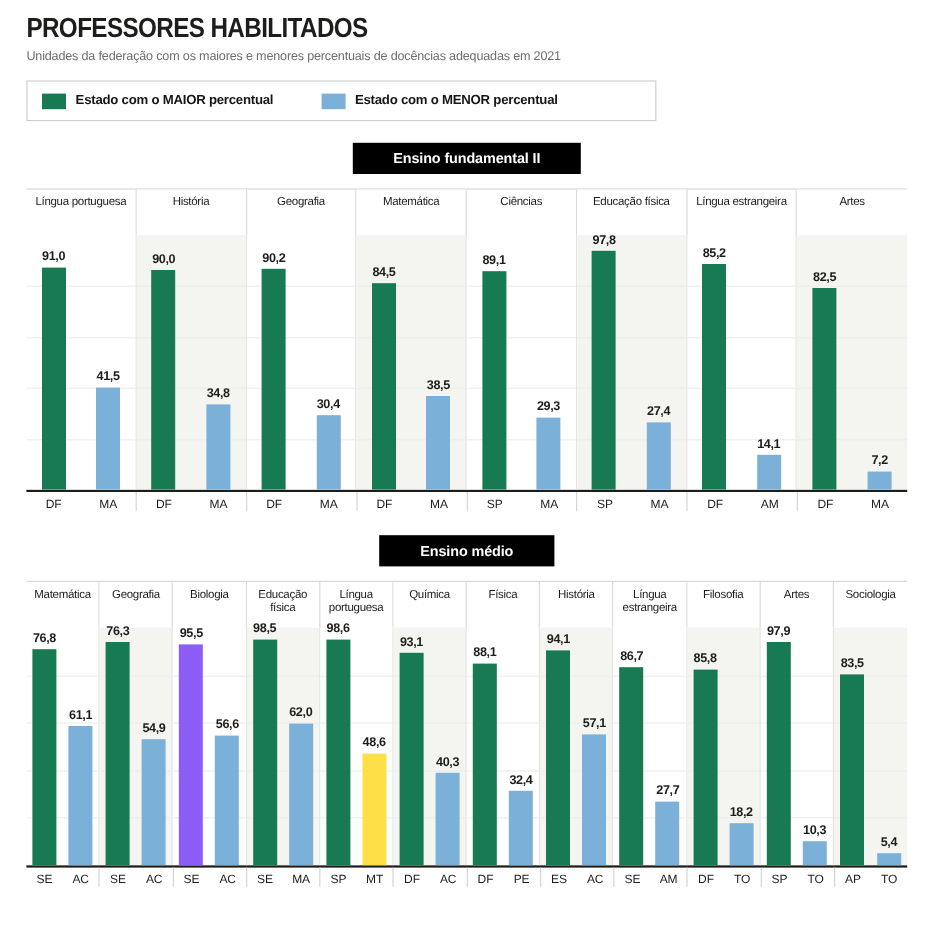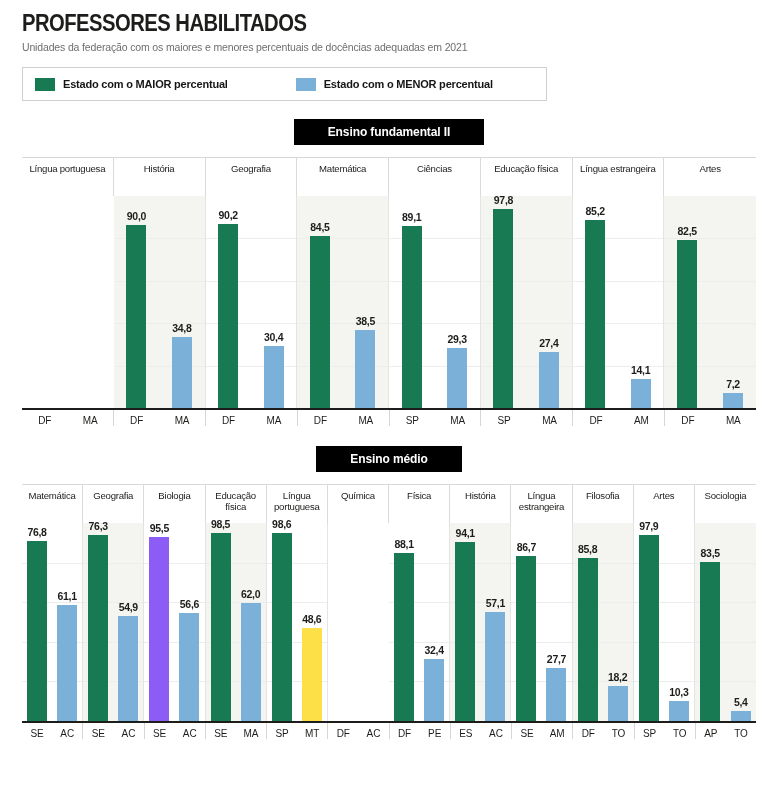--- a/index.html
+++ b/index.html
@@ -38,21 +38,20 @@
   #legend{
     margin:14px 0 0 22px;
     width:525px;
     height:34px;
     box-sizing:border-box;
     border:1px solid #cfcfcf;
     background:#fff;
     display:flex;
     align-items:center;
     padding-left:12px;
-    gap:28px;
   }
   .legend-item{display:flex;align-items:center;}
   .legend-item + .legend-item{margin-left:40px;}
   .legend-swatch{
     width:20px;height:13px;display:inline-block;margin-right:8px;
   }
   .legend-label{
     font-size:11px;font-weight:bold;color:#161616;letter-spacing:-0.2px;
     white-space:nowrap;
   }
@@ -189,184 +188,204 @@
 <div style="margin-top:18px" class="section-badge-wrap">
   <div class="section-badge">Ensino fundamental II</div>
 </div>
 
 <div class="chart" id="chart0" style="margin-top:12px">
   <div class="panels" id="panels0">
       <div class="panel">
         <div class="subject">
           <span>Língua portuguesa</span>
         </div>
-      </div>
-      <div class="panel alt">
-        <div class="subject">
-          <span>História</span>
-        </div>
         <div class="plot" style="height: 212px;">
           <div class="gridlines">
             <i style="top: 42.4px;"></i>
             <i style="top: 84.8px;"></i>
             <i style="top: 127.2px;"></i>
             <i style="top: 169.6px;"></i>
           </div>
           <div class="bars">
             <div class="barcol">
-              <div class="bar" style="background: rgb(23, 122, 82); height: 183.462px;">
-                <span class="val">90,0</span>
-              </div>
-            </div>
-            <div class="barcol">
-              <div class="bar" style="background: rgb(123, 176, 217); height: 70.9385px;">
-                <span class="val">34,8</span>
-              </div>
-            </div>
-          </div>
-        </div>
-      </div>
-      <div class="panel">
-        <div class="subject">
-          <span>Geografia</span>
+              <div class="bar" style="background: rgb(23, 122, 82); height: 185.5px;">
+                <span class="val">91,0</span>
+              </div>
+            </div>
+            <div class="barcol">
+              <div class="bar" style="background: rgb(123, 176, 217); height: 84.5962px;">
+                <span class="val">41,5</span>
+              </div>
+            </div>
+          </div>
+        </div>
+      </div>
+      <div class="panel alt">
+        <div class="subject">
+          <span>História</span>
         </div>
         <div class="plot" style="height: 212px;">
           <div class="gridlines">
             <i style="top: 42.4px;"></i>
             <i style="top: 84.8px;"></i>
             <i style="top: 127.2px;"></i>
             <i style="top: 169.6px;"></i>
           </div>
           <div class="bars">
             <div class="barcol">
-              <div class="bar" style="background: rgb(23, 122, 82); height: 183.869px;">
-                <span class="val">90,2</span>
-              </div>
-            </div>
-            <div class="barcol">
-              <div class="bar" style="background: rgb(123, 176, 217); height: 61.9692px;">
-                <span class="val">30,4</span>
-              </div>
-            </div>
-          </div>
-        </div>
-      </div>
-      <div class="panel alt">
-        <div class="subject">
-          <span>Matemática</span>
+              <div class="bar" style="background: rgb(23, 122, 82); height: 183.462px;">
+                <span class="val">90,0</span>
+              </div>
+            </div>
+            <div class="barcol">
+              <div class="bar" style="background: rgb(123, 176, 217); height: 70.9385px;">
+                <span class="val">34,8</span>
+              </div>
+            </div>
+          </div>
+        </div>
+      </div>
+      <div class="panel">
+        <div class="subject">
+          <span>Geografia</span>
         </div>
         <div class="plot" style="height: 212px;">
           <div class="gridlines">
             <i style="top: 42.4px;"></i>
             <i style="top: 84.8px;"></i>
             <i style="top: 127.2px;"></i>
             <i style="top: 169.6px;"></i>
           </div>
           <div class="bars">
             <div class="barcol">
-              <div class="bar" style="background: rgb(23, 122, 82); height: 172.25px;">
-                <span class="val">84,5</span>
-              </div>
-            </div>
-            <div class="barcol">
-              <div class="bar" style="background: rgb(123, 176, 217); height: 78.4808px;">
-                <span class="val">38,5</span>
-              </div>
-            </div>
-          </div>
-        </div>
-      </div>
-      <div class="panel">
-        <div class="subject">
-          <span>Ciências</span>
+              <div class="bar" style="background: rgb(23, 122, 82); height: 183.869px;">
+                <span class="val">90,2</span>
+              </div>
+            </div>
+            <div class="barcol">
+              <div class="bar" style="background: rgb(123, 176, 217); height: 61.9692px;">
+                <span class="val">30,4</span>
+              </div>
+            </div>
+          </div>
+        </div>
+      </div>
+      <div class="panel alt">
+        <div class="subject">
+          <span>Matemática</span>
         </div>
         <div class="plot" style="height: 212px;">
           <div class="gridlines">
             <i style="top: 42.4px;"></i>
             <i style="top: 84.8px;"></i>
             <i style="top: 127.2px;"></i>
             <i style="top: 169.6px;"></i>
           </div>
           <div class="bars">
             <div class="barcol">
-              <div class="bar" style="background: rgb(23, 122, 82); height: 181.627px;">
-                <span class="val">89,1</span>
-              </div>
-            </div>
-            <div class="barcol">
-              <div class="bar" style="background: rgb(123, 176, 217); height: 59.7269px;">
-                <span class="val">29,3</span>
-              </div>
-            </div>
-          </div>
-        </div>
-      </div>
-      <div class="panel alt">
-        <div class="subject">
-          <span>Educação física</span>
+              <div class="bar" style="background: rgb(23, 122, 82); height: 172.25px;">
+                <span class="val">84,5</span>
+              </div>
+            </div>
+            <div class="barcol">
+              <div class="bar" style="background: rgb(123, 176, 217); height: 78.4808px;">
+                <span class="val">38,5</span>
+              </div>
+            </div>
+          </div>
+        </div>
+      </div>
+      <div class="panel">
+        <div class="subject">
+          <span>Ciências</span>
         </div>
         <div class="plot" style="height: 212px;">
           <div class="gridlines">
             <i style="top: 42.4px;"></i>
             <i style="top: 84.8px;"></i>
             <i style="top: 127.2px;"></i>
             <i style="top: 169.6px;"></i>
           </div>
           <div class="bars">
             <div class="barcol">
-              <div class="bar" style="background: rgb(23, 122, 82); height: 199.362px;">
-                <span class="val">97,8</span>
-              </div>
-            </div>
-            <div class="barcol">
-              <div class="bar" style="background: rgb(123, 176, 217); height: 55.8538px;">
-                <span class="val">27,4</span>
-              </div>
-            </div>
-          </div>
-        </div>
-      </div>
-      <div class="panel">
-        <div class="subject">
-          <span>Língua estrangeira</span>
+              <div class="bar" style="background: rgb(23, 122, 82); height: 181.627px;">
+                <span class="val">89,1</span>
+              </div>
+            </div>
+            <div class="barcol">
+              <div class="bar" style="background: rgb(123, 176, 217); height: 59.7269px;">
+                <span class="val">29,3</span>
+              </div>
+            </div>
+          </div>
+        </div>
+      </div>
+      <div class="panel alt">
+        <div class="subject">
+          <span>Educação física</span>
         </div>
         <div class="plot" style="height: 212px;">
           <div class="gridlines">
             <i style="top: 42.4px;"></i>
             <i style="top: 84.8px;"></i>
             <i style="top: 127.2px;"></i>
             <i style="top: 169.6px;"></i>
           </div>
           <div class="bars">
             <div class="barcol">
-              <div class="bar" style="background: rgb(23, 122, 82); height: 188px;">
-                <span class="val">85,2</span>
-              </div>
-            </div>
-            <div class="barcol">
-              <div class="bar" style="background: rgb(123, 176, 217); height: 28.7423px;">
-                <span class="val">14,1</span>
-              </div>
-            </div>
-          </div>
-        </div>
-      </div>
-      <div class="panel alt">
-        <div class="subject">
-          <span>Artes</span>
+              <div class="bar" style="background: rgb(23, 122, 82); height: 199.362px;">
+                <span class="val">97,8</span>
+              </div>
+            </div>
+            <div class="barcol">
+              <div class="bar" style="background: rgb(123, 176, 217); height: 55.8538px;">
+                <span class="val">27,4</span>
+              </div>
+            </div>
+          </div>
+        </div>
+      </div>
+      <div class="panel">
+        <div class="subject">
+          <span>Língua estrangeira</span>
         </div>
         <div class="plot" style="height: 212px;">
           <div class="gridlines">
             <i style="top: 42.4px;"></i>
             <i style="top: 84.8px;"></i>
             <i style="top: 127.2px;"></i>
             <i style="top: 169.6px;"></i>
           </div>
           <div class="bars">
             <div class="barcol">
+              <div class="bar" style="background: rgb(23, 122, 82); height: 188px;">
+                <span class="val">85,2</span>
+              </div>
+            </div>
+            <div class="barcol">
+              <div class="bar" style="background: rgb(123, 176, 217); height: 28.7423px;">
+                <span class="val">14,1</span>
+              </div>
+            </div>
+          </div>
+        </div>
+      </div>
+      <div class="panel alt">
+        <div class="subject">
+          <span>Artes</span>
+        </div>
+        <div class="plot" style="height: 212px;">
+          <div class="gridlines">
+            <i style="top: 42.4px;"></i>
+            <i style="top: 84.8px;"></i>
+            <i style="top: 127.2px;"></i>
+            <i style="top: 169.6px;"></i>
+          </div>
+          <div class="bars">
+            <div class="barcol">
               <div class="bar" style="background: rgb(23, 122, 82); height: 168.173px;">
                 <span class="val">82,5</span>
               </div>
             </div>
             <div class="barcol">
               <div class="bar" style="background: rgb(123, 176, 217); height: 14.6769px;">
                 <span class="val">7,2</span>
               </div>
             </div>
           </div>
@@ -538,20 +557,40 @@
                 <span class="val">48,6</span>
               </div>
             </div>
           </div>
         </div>
       </div>
       <div class="panel alt">
         <div class="subject">
           <span>Química</span>
         </div>
+        <div class="plot" style="height: 198px;">
+          <div class="gridlines">
+            <i style="top: 39.6px;"></i>
+            <i style="top: 79.2px;"></i>
+            <i style="top: 118.8px;"></i>
+            <i style="top: 158.4px;"></i>
+          </div>
+          <div class="bars">
+            <div class="barcol">
+              <div class="bar" style="background: rgb(23, 122, 82); height: 177.248px;">
+                <span class="val">93,1</span>
+              </div>
+            </div>
+            <div class="barcol">
+              <div class="bar" style="background: rgb(123, 176, 217); height: 76.725px;">
+                <span class="val">40,3</span>
+              </div>
+            </div>
+          </div>
+        </div>
       </div>
       <div class="panel">
         <div class="subject">
           <span>Física</span>
         </div>
         <div class="plot" style="height: 198px;">
           <div class="gridlines">
             <i style="top: 39.6px;"></i>
             <i style="top: 79.2px;"></i>
             <i style="top: 118.8px;"></i>

